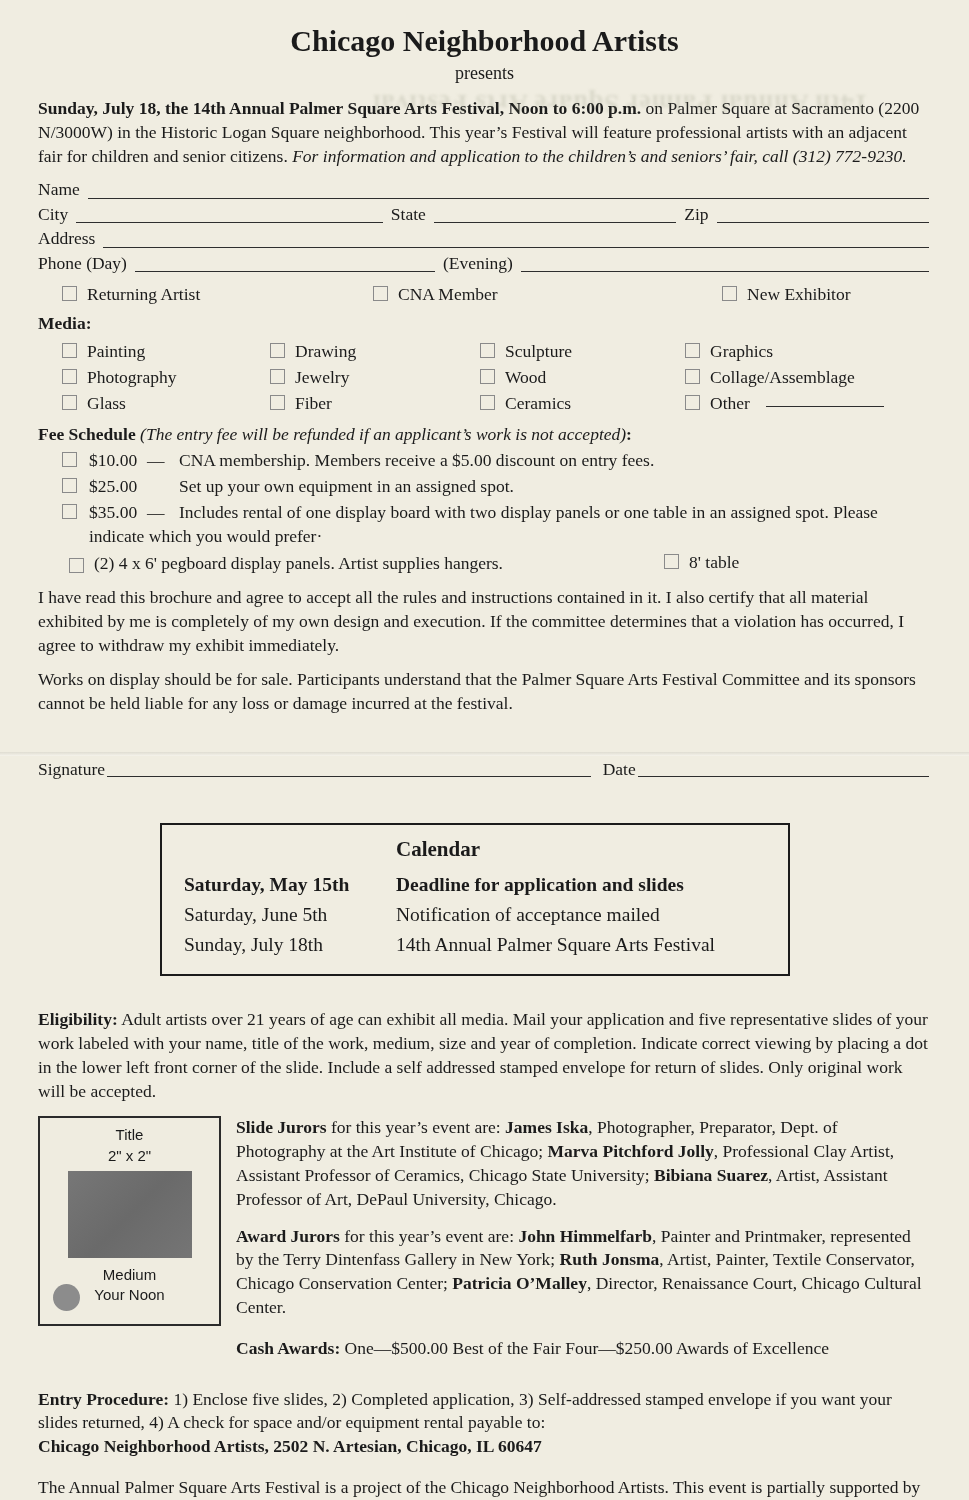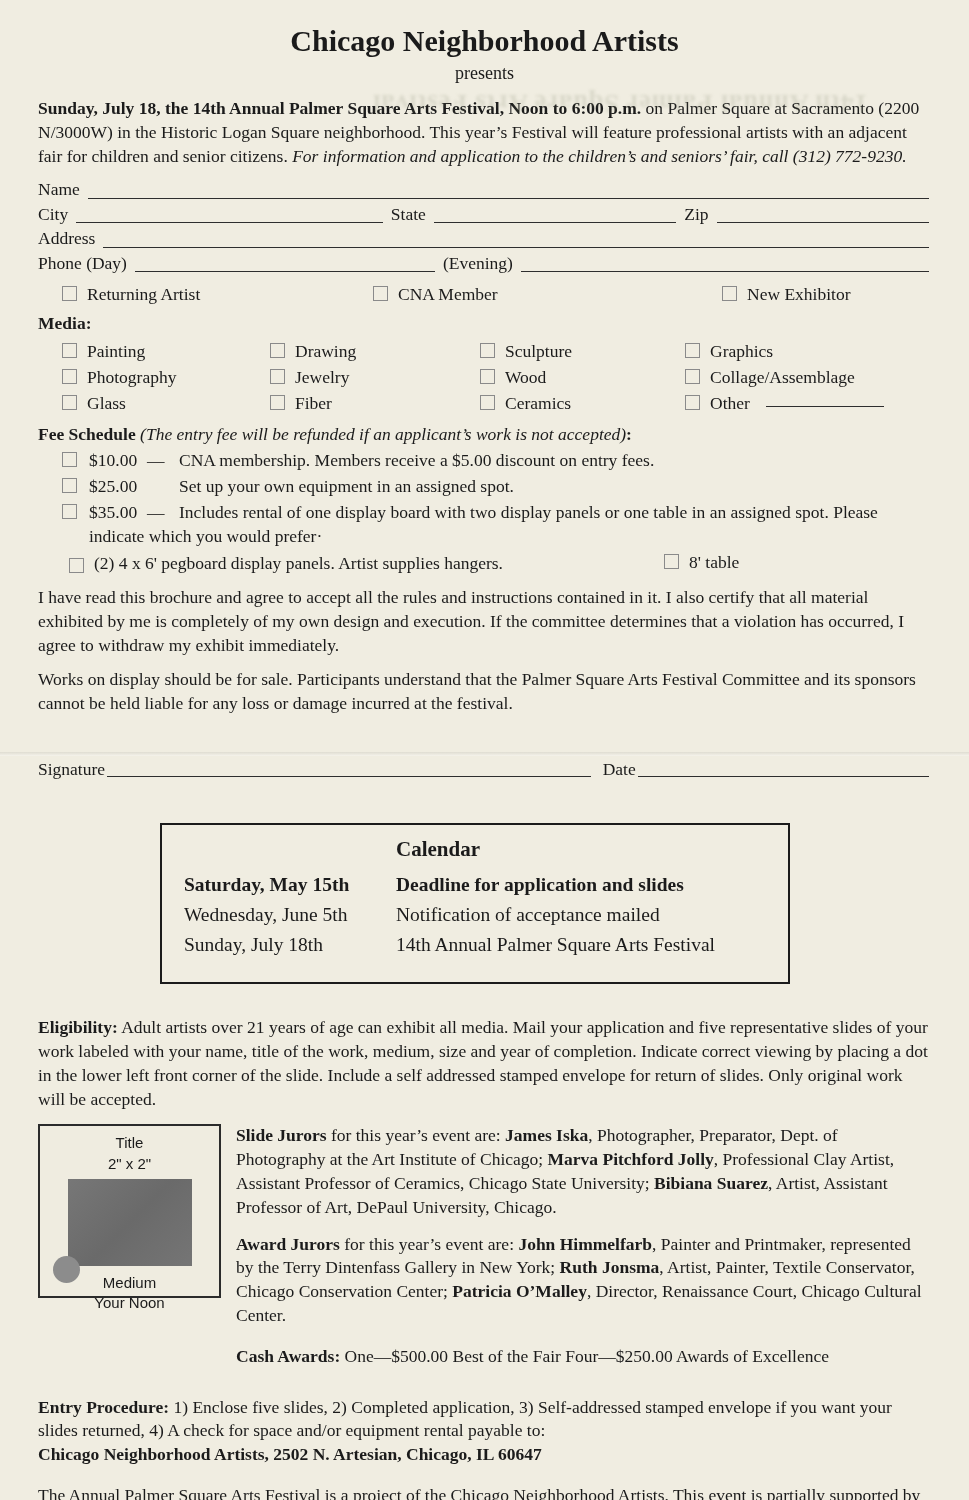--- a/index.html
+++ b/index.html
@@ -83,33 +83,33 @@
 
   .sig-row { display:flex; align-items:flex-end; margin-top:40px; height:26px; }
   .sig-row .fill.sig { flex-grow:1.66; margin-left:2px; }
   .sig-row .fill.date { flex-grow:1; margin-left:2px; }
   .sig-row .lbl.date-lbl { margin-left:10px; }
 
   
   .calendar {
     width:630px; margin:42px 0 0 122px;
     border:2.5px solid #1b1b1b;
-    padding:10px 22px 24px 22px;
+    padding:10px 22px 16px 22px;
     font-size:19.5px; line-height:1.42;
   }
   .cal-grid { display:grid; grid-template-columns:212px 1fr; row-gap:2px; }
   .cal-title { font-weight:bold; font-size:21px; padding-bottom:4px; }
   .cal-bold { font-weight:bold; }
 
   .eligibility { margin-top:32px; }
 
   .jurors-sec { display:flex; gap:15px; margin-top:13px; }
   .slide-box {
     flex:none;
-    width:183px; height:174px;
+    width:183px; height:210px;
     border:2px solid #2b2b2b;
     font-family:"Liberation Sans", sans-serif;
     font-size:15px; line-height:1.35;
     text-align:center;
     position:relative;
     padding-top:7px;
     background:#efece0;
   }
   .slide-rect {
     width:124px; height:87px;
@@ -265,21 +265,21 @@
     <span class="lbl date-lbl">Date</span>
     <span class="fill date"></span>
   </div>
 
   <div class="calendar">
     <div class="cal-grid">
       <div></div>
       <div class="cal-title">Calendar</div>
       <div class="cal-bold">Saturday, May 15th</div>
       <div class="cal-bold">Deadline for application and slides</div>
-      <div>Wednesday, June 5th</div>
+      <div>Saturday, June 5th</div>
       <div>Notification of acceptance mailed</div>
       <div>Sunday, July 18th</div>
       <div>14th Annual Palmer Square Arts Festival</div>
     </div>
   </div>
 
   <p class="eligibility"><span style="font-weight: bold;">Eligibility:</span><span> Adult artists over 21 years of age can exhibit all media. Mail your application and five representative slides of your work labeled with your name, title of the work, medium, size and year of completion. Indicate correct viewing by placing a dot in the lower left front corner of the slide. Include a self addressed stamped envelope for return of slides. Only original work will be accepted.</span></p>
 
   <div class="jurors-sec">
     <div class="slide-box">

